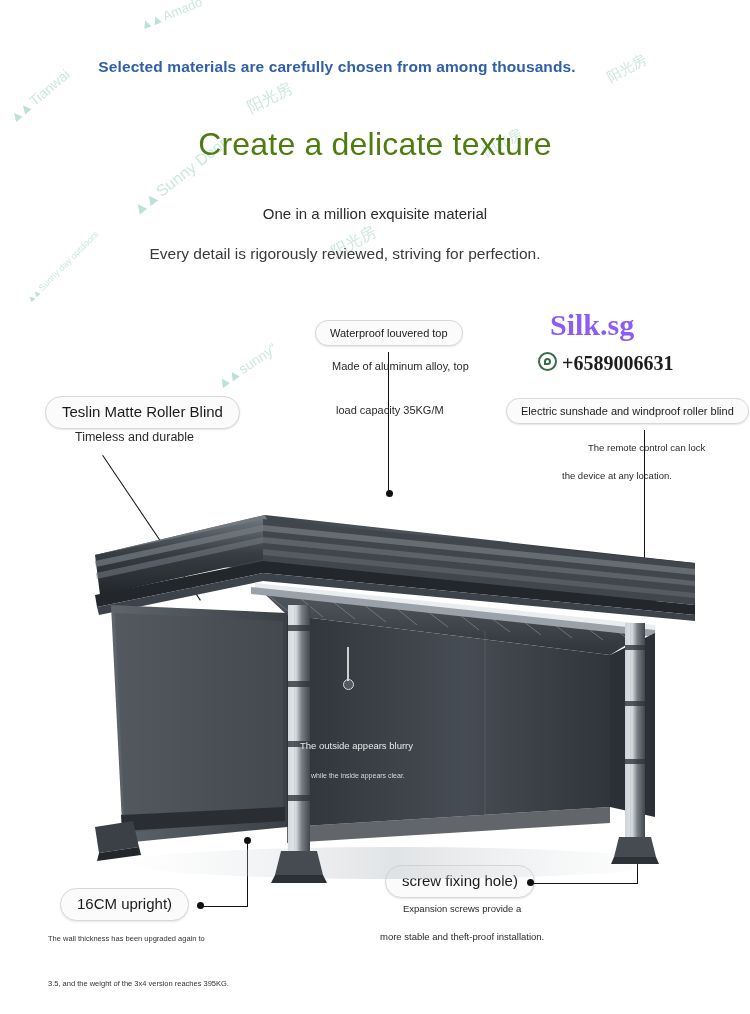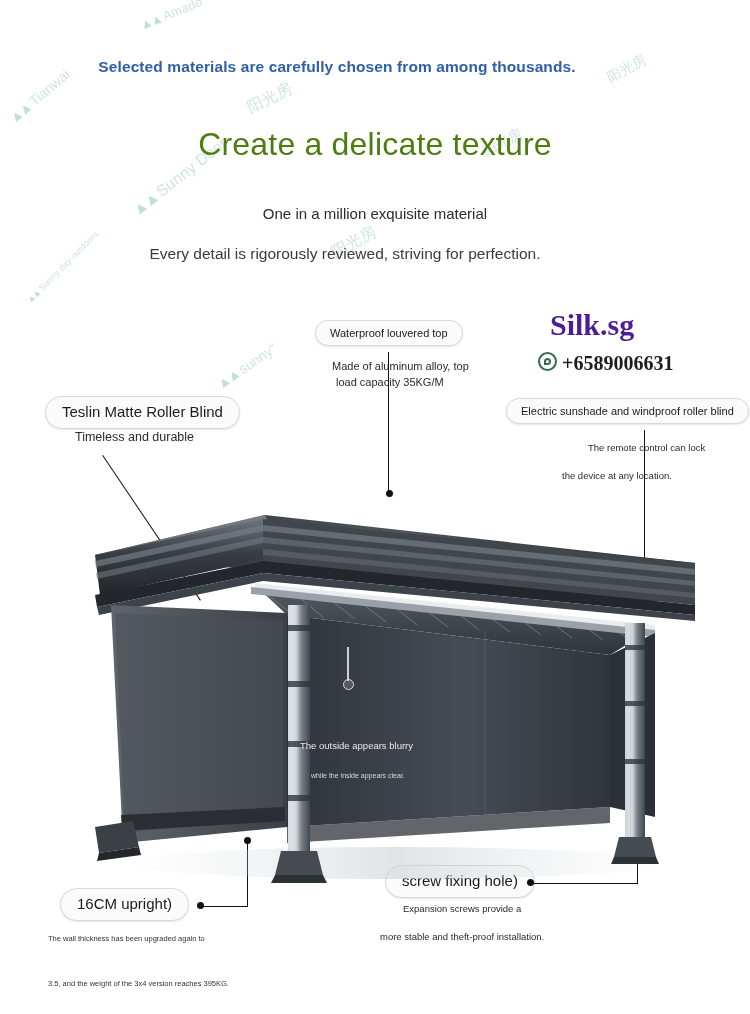--- a/index.html
+++ b/index.html
@@ -135,21 +135,21 @@
     letter-spacing: -3px;
     text-shadow: 1px 1px 0 #9fc3bd;
   }
   .logo-silk {
     position: absolute;
     left: 58px;
     top: 4px;
     font-family: "Liberation Serif", serif;
     font-size: 30px;
     font-weight: bold;
-    color: #4c1d95;
+    color: #8b5cf6;
   }
   .logo-phone {
     position: absolute;
     left: 70px;
     top: 48px;
     font-family: "Liberation Serif", serif;
     font-size: 20px;
     font-weight: bold;
     color: #1d1d1d;
   }
@@ -247,21 +247,21 @@
 <div class="headline-4">Every detail is rigorously reviewed, striving for perfection.</div>
 
 <div class="logo">
   <div class="logo-silk">Silk.sg</div>
   <div class="logo-wa"></div>
   <div class="logo-phone">+6589006631</div>
 </div>
 
 <div class="pill" style="left:315px;top:320px;">Waterproof louvered top</div>
 <div class="cap med" style="left:332px;top:360px;">Made of aluminum alloy, top</div>
-<div class="cap med" style="left:336px;top:376px;">load capacity 35KG/M</div>
+<div class="cap med" style="left:336px;top:404px;">load capacity 35KG/M</div>
 <div class="leader" style="left:389px;top:352px;width:140px;transform:rotate(90deg);"></div>
 <div class="dot" style="left:386px;top:490px;"></div>
 
 <div class="pill big" style="left:45px;top:396px;">Teslin Matte Roller Blind</div>
 <div class="cap lg" style="left:75px;top:430px;">Timeless and durable</div>
 <div class="leader" style="left:103px;top:455px;width:175px;transform:rotate(56deg);"></div>
 <div class="dot" style="left:129px;top:608px;"></div>
 
 <div class="pill" style="left:506px;top:398px;">Electric sunshade and windproof roller blind</div>
 <div class="cap" style="left:588px;top:442px;">The remote control can lock</div>

